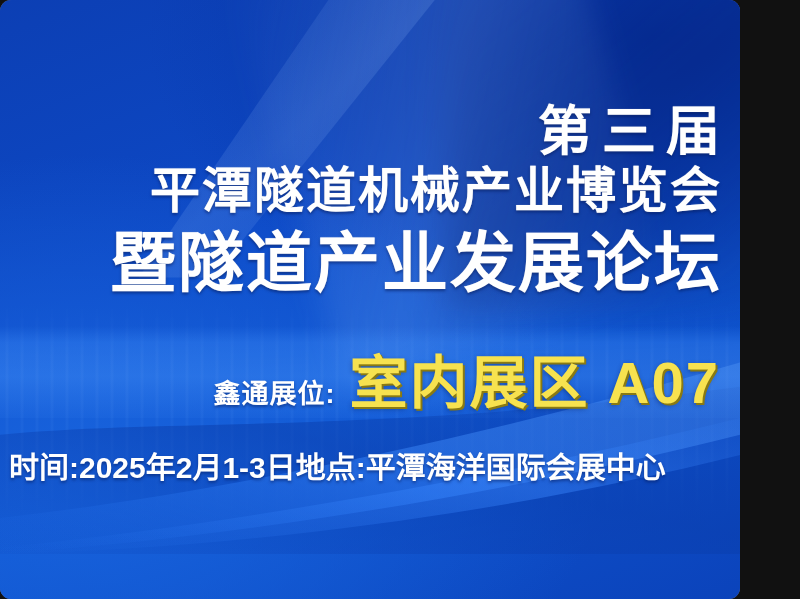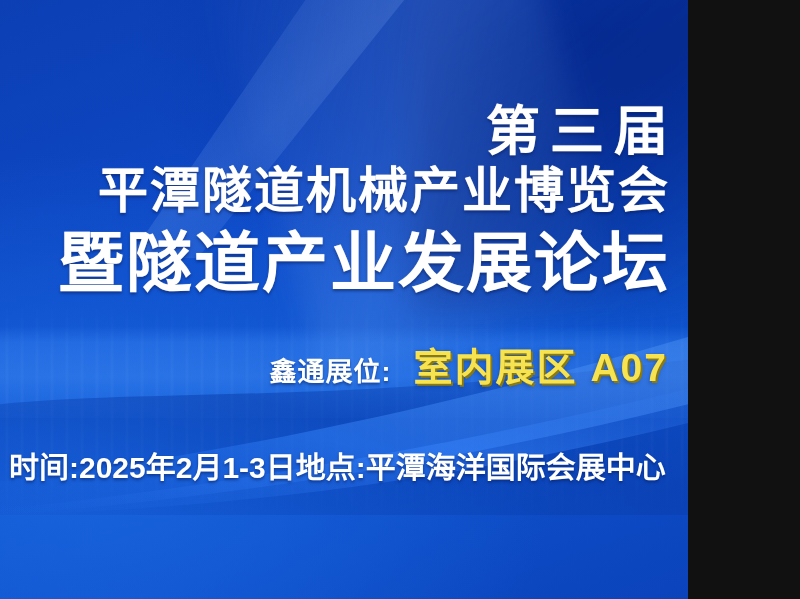--- a/index.html
+++ b/index.html
@@ -5,26 +5,27 @@
 <style>
   html, body {
     margin: 0;
     padding: 0;
     background: #111;
   }
   * { box-sizing: border-box; }
 
   .banner {
     position: relative;
-    width: 688px;
+    width: 740px;
     height: 599px;
     overflow: hidden;
     font-family: "Liberation Sans", "DejaVu Sans", sans-serif;
     background: #737373;
     user-select: none;
+    border-radius: 11px;
   }
 
   
   .bg-base {
     position: absolute;
     inset: 0;
     background:
       radial-gradient(120% 90% at 12% 78%, #1863dd 0%, rgba(24,99,221,0) 58%),
       radial-gradient(110% 80% at 88% 6%, #0731a0 0%, rgba(7,49,160,0) 62%),
       linear-gradient(160deg, #0c3fb4 0%, #0d49c6 38%, #0f55d0 62%, #0b43bb 100%);
@@ -131,35 +132,35 @@
     margin-right: -2px;
   }
 
   .booth-row {
     position: absolute;
     right: 20px;
     top: 336px;
     display: flex;
     align-items: baseline;
     justify-content: flex-end;
-    gap: 22px;
+    gap: 14px;
     white-space: nowrap;
   }
 
   .booth-label {
     color: #ffffff;
     font-size: 27px;
     font-weight: bold;
     letter-spacing: 1px;
     text-shadow: 0 2px 3px rgba(3,24,86,0.5);
   }
 
   .booth-value {
     color: #f7e24f;
-    font-size: 39px;
+    font-size: 58px;
     font-weight: bold;
     letter-spacing: 2px;
     text-shadow:
        2px 2px 0px #8a7a12,
        0 2px 5px rgba(3,24,86,0.45);
   }
 
   .meta-row {
     position: absolute;
     left: 9px;

